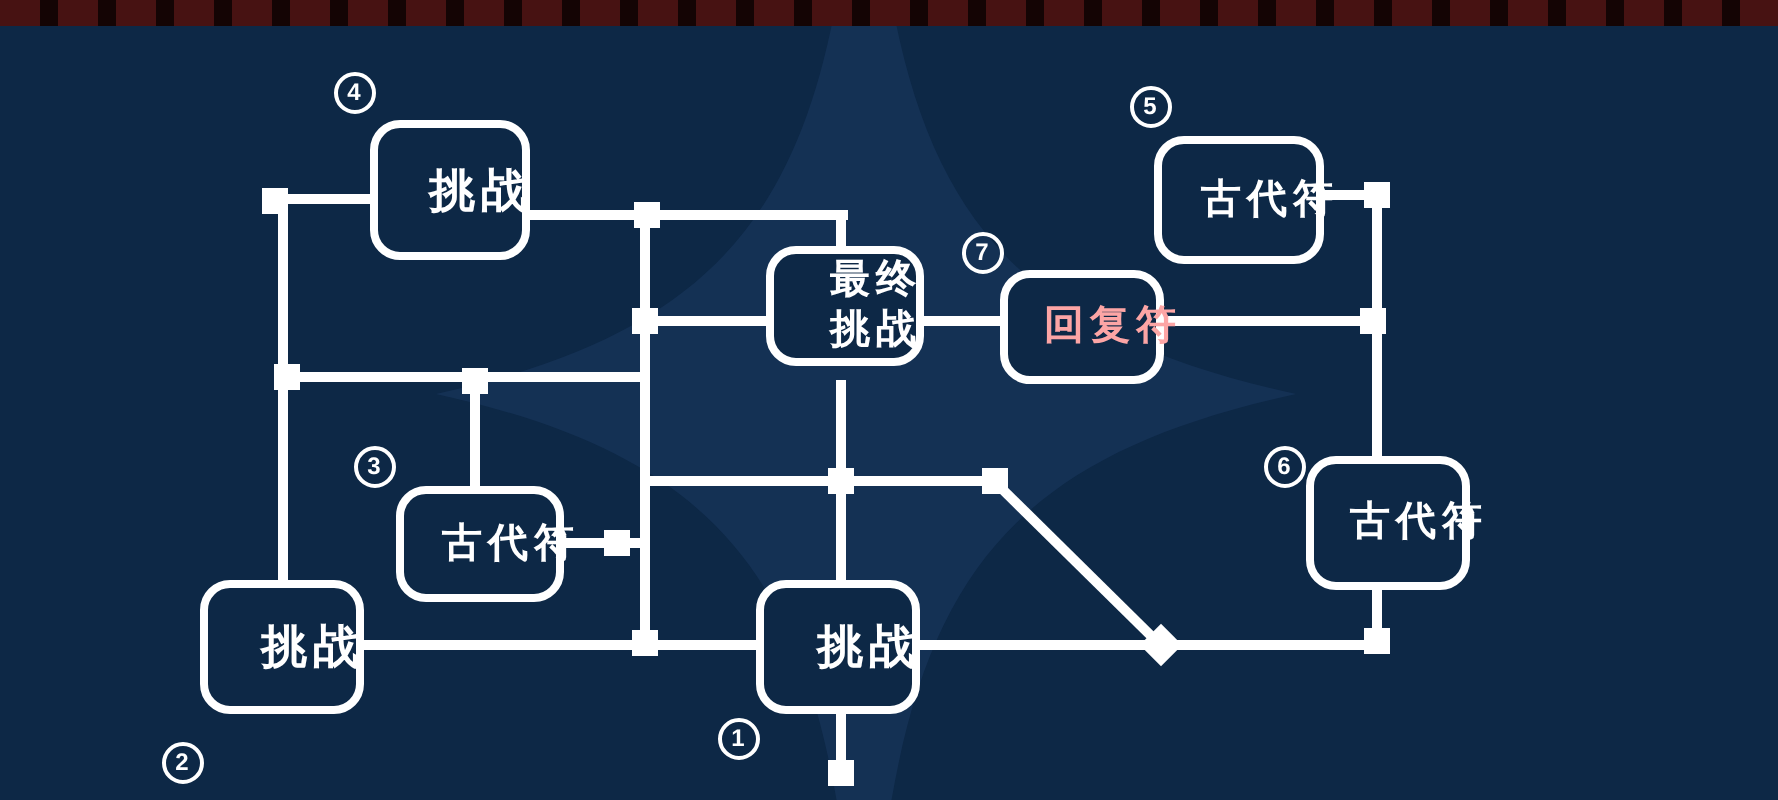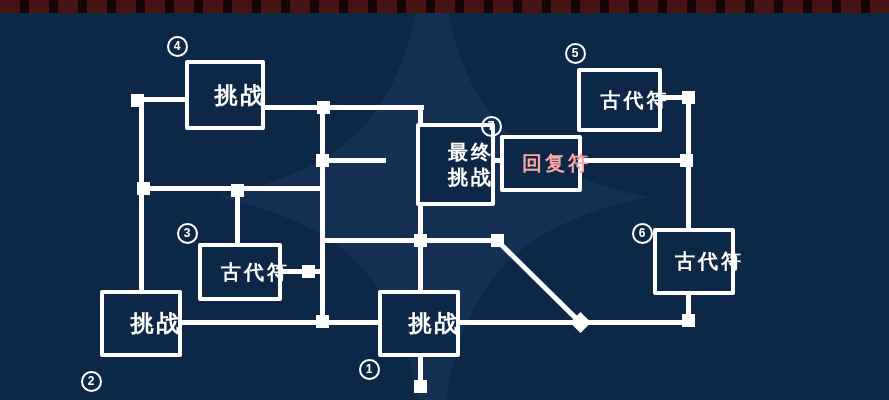--- a/index.html
+++ b/index.html
@@ -8,21 +8,21 @@
     font-family:"Liberation Sans","DejaVu Sans",sans-serif;
   }
   #topstrip{position:absolute;left:0;top:0;width:100%;z-index:6;}
   #map{position:absolute;inset:0;}
   #watermark{position:absolute;left:0;top:0;z-index:0;}
   .line{position:absolute;background:#fff;z-index:1;}
   .sq{position:absolute;background:#fff;z-index:2;}
   .diamond{position:absolute;background:#fff;z-index:2;transform:rotate(45deg);}
   .node{
     position:absolute;z-index:3;
-    border:4px solid #15803d;border-radius:2px;
+    border:4px solid #15803d;border-radius:15px;
     display:flex;flex-direction:column;align-items:center;justify-content:center;
     box-sizing:border-box;
     padding-left:28px;
   }
   .node .lbl{
     color:#fff;font-weight:bold;letter-spacing:3px;text-indent:3px;
     line-height:1.25;white-space:nowrap;
   }
   .badge{
     position:absolute;z-index:4;width:21px;height:21px;border-radius:50%;
@@ -76,21 +76,21 @@
       <div class="sq" style="left: 315.5px; top: 314.5px; width: 13px; height: 13px; background: rgb(255, 255, 255);"></div>
       <div class="sq" style="left: 681.5px; top: 313.5px; width: 13px; height: 13px; background: rgb(255, 255, 255);"></div>
       <div class="sq" style="left: 413.5px; top: 379.5px; width: 13px; height: 13px; background: rgb(255, 255, 255);"></div>
       <div class="diamond" style="left: 572.5px; top: 314.5px; width: 15px; height: 15px; background: rgb(255, 255, 255);"></div>
       <div class="node" style="left: 185px; top: 60px; width: 80px; height: 70px; background: rgb(13, 40, 70); border-color: rgb(255, 255, 255);">
         <div class="lbl" style="font-size: 23px; color: rgb(255, 255, 255);">挑战</div>
       </div>
       <div class="node" style="left: 577px; top: 68px; width: 85px; height: 64px; background: rgb(13, 40, 70); border-color: rgb(255, 255, 255);">
         <div class="lbl" style="font-size: 20px; color: rgb(255, 255, 255);">古代符</div>
       </div>
-      <div class="node" style="left: 383px; top: 123px; width: 79px; height: 83px; background: rgb(13, 40, 70); border-color: rgb(255, 255, 255); margin-left: 33px;">
+      <div class="node" style="left: 383px; top: 123px; width: 79px; height: 60px; background: rgb(13, 40, 70); border-color: rgb(255, 255, 255);">
         <div class="lbl" style="font-size: 20px; color: rgb(255, 255, 255);">最终</div>
         <div class="lbl" style="font-size: 20px; color: rgb(255, 255, 255);">挑战</div>
       </div>
       <div class="node" style="left: 500px; top: 135px; width: 82px; height: 57px; background: rgb(13, 40, 70); border-color: rgb(255, 255, 255);">
         <div class="lbl" style="font-size: 20px; color: #fca5a5;">回复符</div>
       </div>
       <div class="node" style="left: 198px; top: 243px; width: 84px; height: 58px; background: rgb(13, 40, 70); border-color: rgb(255, 255, 255);">
         <div class="lbl" style="font-size: 20px; color: rgb(255, 255, 255);">古代符</div>
       </div>
       <div class="node" style="left: 653px; top: 228px; width: 82px; height: 67px; background: rgb(13, 40, 70); border-color: rgb(255, 255, 255);">

